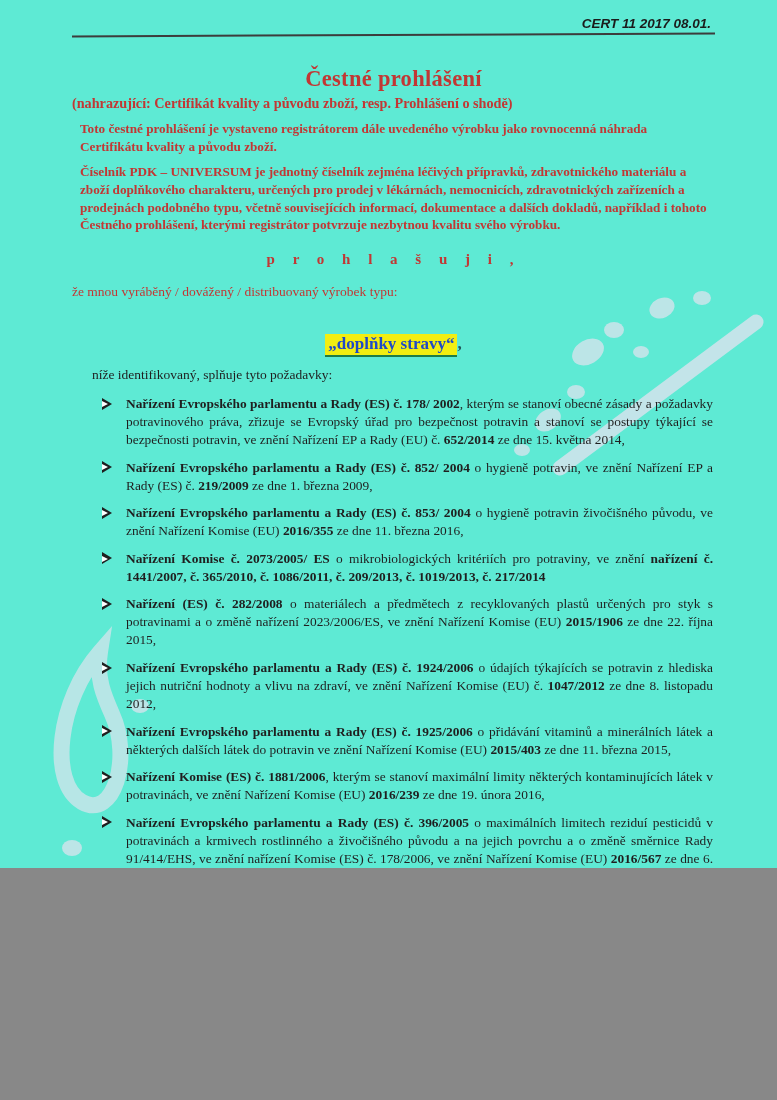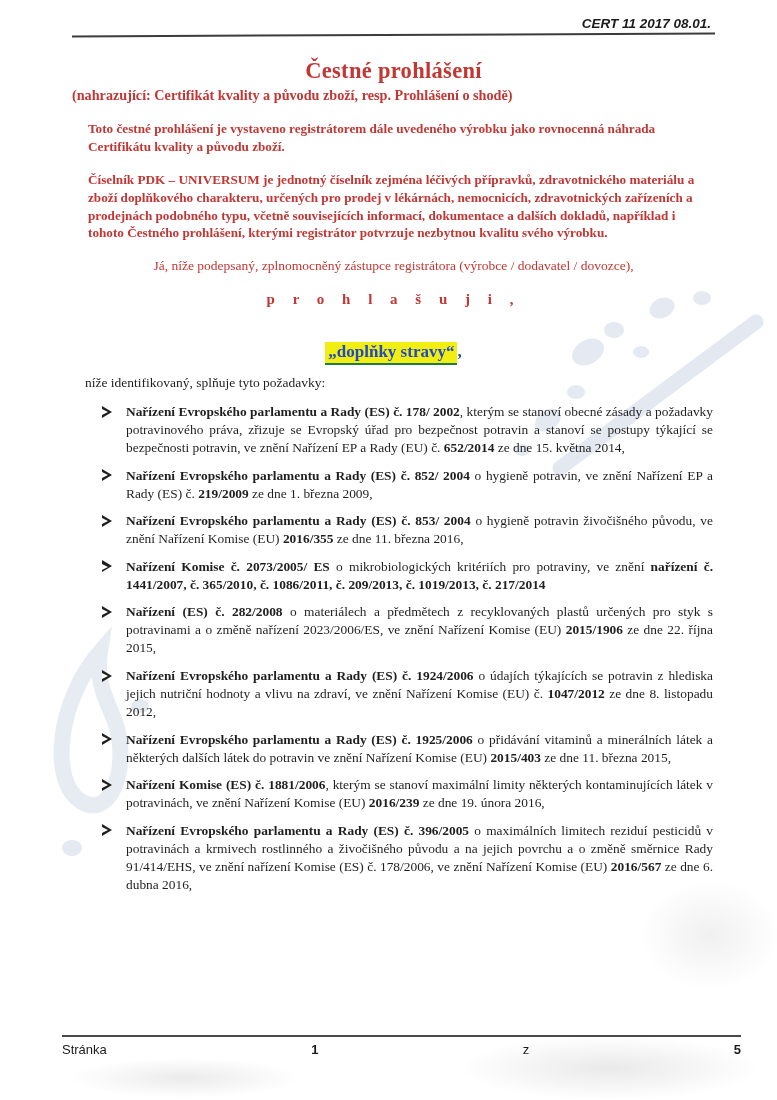--- a/index.html
+++ b/index.html
@@ -1,62 +1,62 @@
 <!DOCTYPE html>
 <html lang="cs" style="--accent_red: #c23734; --link_blue: #1e49c8; --highlight_yellow: #f2ee11; --underline_green: #1e7d46; --ink: #1f1f1f; --watermark_color: #dce3ee;"><head>
 <meta charset="utf-8">
 <style>
   html,body{margin:0;padding:0;background:#888;}
   .page{
-    width:777px;height:1100px;position:relative;overflow:hidden;
-    background:#ffffff;margin:0 auto;
+    width:777px;height:868px;position:relative;overflow:hidden;
+    background:#5eead4;margin:0 auto;
     font-family:"Liberation Serif", serif;color:var(--ink,#1f1f1f);
   }
   .content{padding:14px 62px 0 72px;position:relative;z-index:2;}
 
   .header-row{text-align:right;padding-right:4px;}
   .header-ref{
     font-family:"Liberation Sans", sans-serif;
     font-style:italic;font-weight:bold;font-size:13.5px;color:#1b1b1b;
   }
   .header-rule{border:none;border-top:2.5px solid #3c3c3c;margin:2px 0 0 0;transform:rotate(-0.25deg);}
 
   .doc-title{
-    margin-top:22px;text-align:center;font-size:22.5px;font-weight:bold;
+    margin-top:30px;text-align:center;font-size:22.5px;font-weight:bold;
     color:var(--accent_red,#c23734);letter-spacing:.3px;
   }
   .doc-subtitle{
     margin-top:3px;text-align:left;font-size:14.2px;font-weight:bold;
     color:var(--accent_red,#c23734);
   }
 
   .preamble-heading{
     margin-top:26px;font-size:17px;font-weight:bold;color:var(--accent_red,#c23734);
   }
   .preamble-par{
-    margin:16px;font-size:13.2px;font-weight:bold;line-height:1.34;
+    margin:8px;font-size:13.2px;font-weight:bold;line-height:1.34;
     color:var(--accent_red,#c23734);text-align:left;
   }
 
   .decl-intro{margin-top:14px;text-align:center;font-size:13.5px;color:var(--accent_red,#c23734);}
   .decl-verb{
     margin-top:17px;text-align:center;font-size:15px;font-weight:bold;
     letter-spacing:7px;color:var(--accent_red,#c23734);
   }
   .product-line{margin-top:16px;font-size:13.5px;color:var(--accent_red,#c23734);}
   .highlight-row{margin-top:7px;text-align:center;}
   .product-type{
     display:inline-block;font-size:17px;font-weight:bold;
     color:var(--link_blue,#1e49c8);background:var(--highlight_yellow,#f2ee11);
     padding:0 3px 1px 3px;border-bottom:2.5px solid var(--underline_green,#1e7d46);margin-top:27px;
   }
   .product-suffix{
     font-size:17px;font-weight:bold;color:#21585a;
   }
-  .requirements-lead{margin-top:10px;margin-left:13px;font-size:13.5px;color:var(--ink,#1f1f1f);}
+  .requirements-lead{margin-top:10px;margin-left:20px;font-size:13.5px;color:var(--ink,#1f1f1f);}
 
   .reg-list{margin-top:12px;padding-left:30px;padding-right:2px;}
   .reg-item{display:flex;gap:13px;margin-bottom:9.5px;}
   .bullet{position:relative;width:11px;height:14px;flex:0 0 11px;margin-top:2.5px;}
   .bullet::before{
     content:"";position:absolute;left:0;top:0;width:0;height:0;
     border-left:10px solid #1f1f1f;border-top:6.5px solid transparent;border-bottom:6.5px solid transparent;
   }
   .bullet::after{
     content:"";position:absolute;left:0;top:3.2px;width:0;height:0;
@@ -108,22 +108,22 @@
       <span class="header-ref">CERT 11 2017 08.01.</span>
     </div>
     <hr class="header-rule">
 
     <div class="doc-title">Čestné prohlášení</div>
     <div class="doc-subtitle">(nahrazující: Certifikát kvality a původu zboží, resp. Prohlášení o shodě)</div>
 
     <p class="preamble-par">Toto čestné prohlášení je vystaveno registrátorem dále uvedeného výrobku jako rovnocenná náhrada Certifikátu kvality a původu zboží.</p>
     <p class="preamble-par">Číselník PDK – UNIVERSUM je jednotný číselník zejména léčivých přípravků, zdravotnického materiálu a zboží doplňkového charakteru, určených pro prodej v lékárnách, nemocnicích, zdravotnických zařízeních a prodejnách podobného typu, včetně souvisejících informací, dokumentace a dalších dokladů, například i tohoto Čestného prohlášení, kterými registrátor potvrzuje nezbytnou kvalitu svého výrobku.</p>
 
-    <div class="decl-intro">Já, níže podepsaný, zplnomocněný zástupce registrátora (výrobce / dodavatel / dovozce),</div>
     <div class="decl-verb">p r o h l a š u j i ,</div>
+    <div class="product-line">že mnou vyráběný / dovážený / distribuovaný výrobek typu:</div>
 
     <div class="highlight-row">
       <span class="product-type">„doplňky stravy“</span><span class="product-suffix">,</span>
     </div>
 
     <div class="requirements-lead">níže identifikovaný, splňuje tyto požadavky:</div>
 
     <div class="reg-list">
         <div class="reg-item">
           <span class="bullet"></span>

